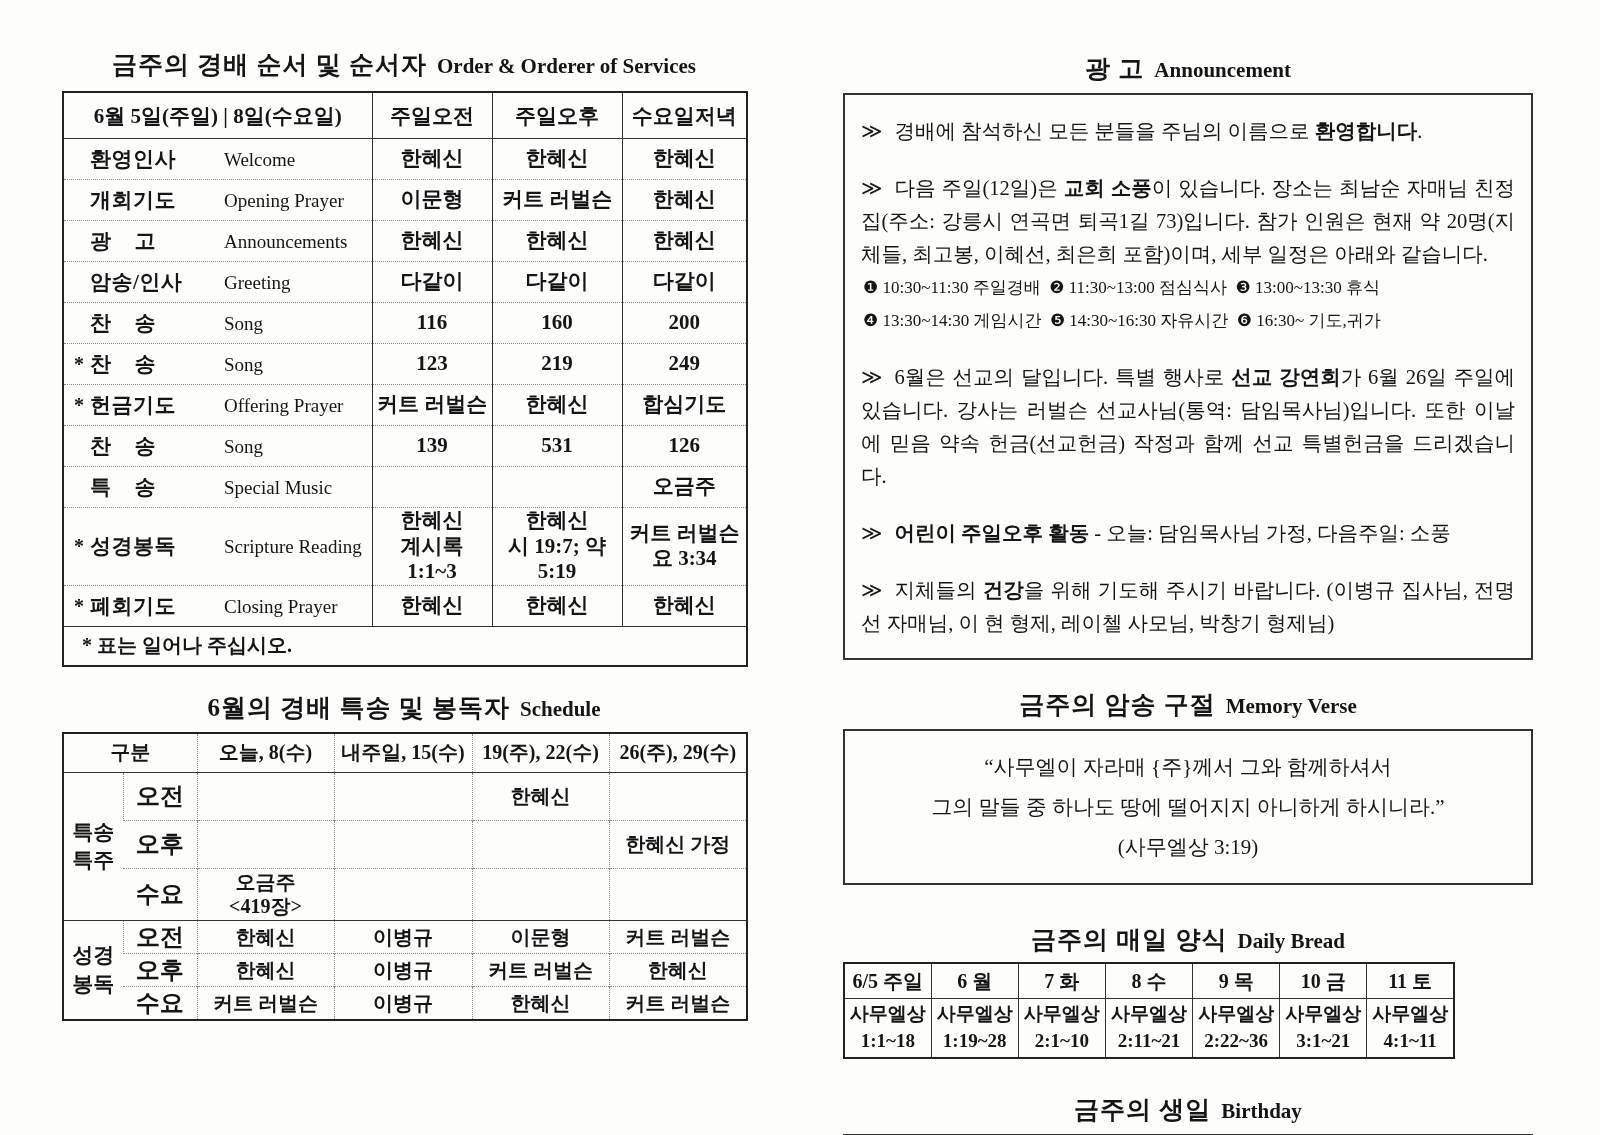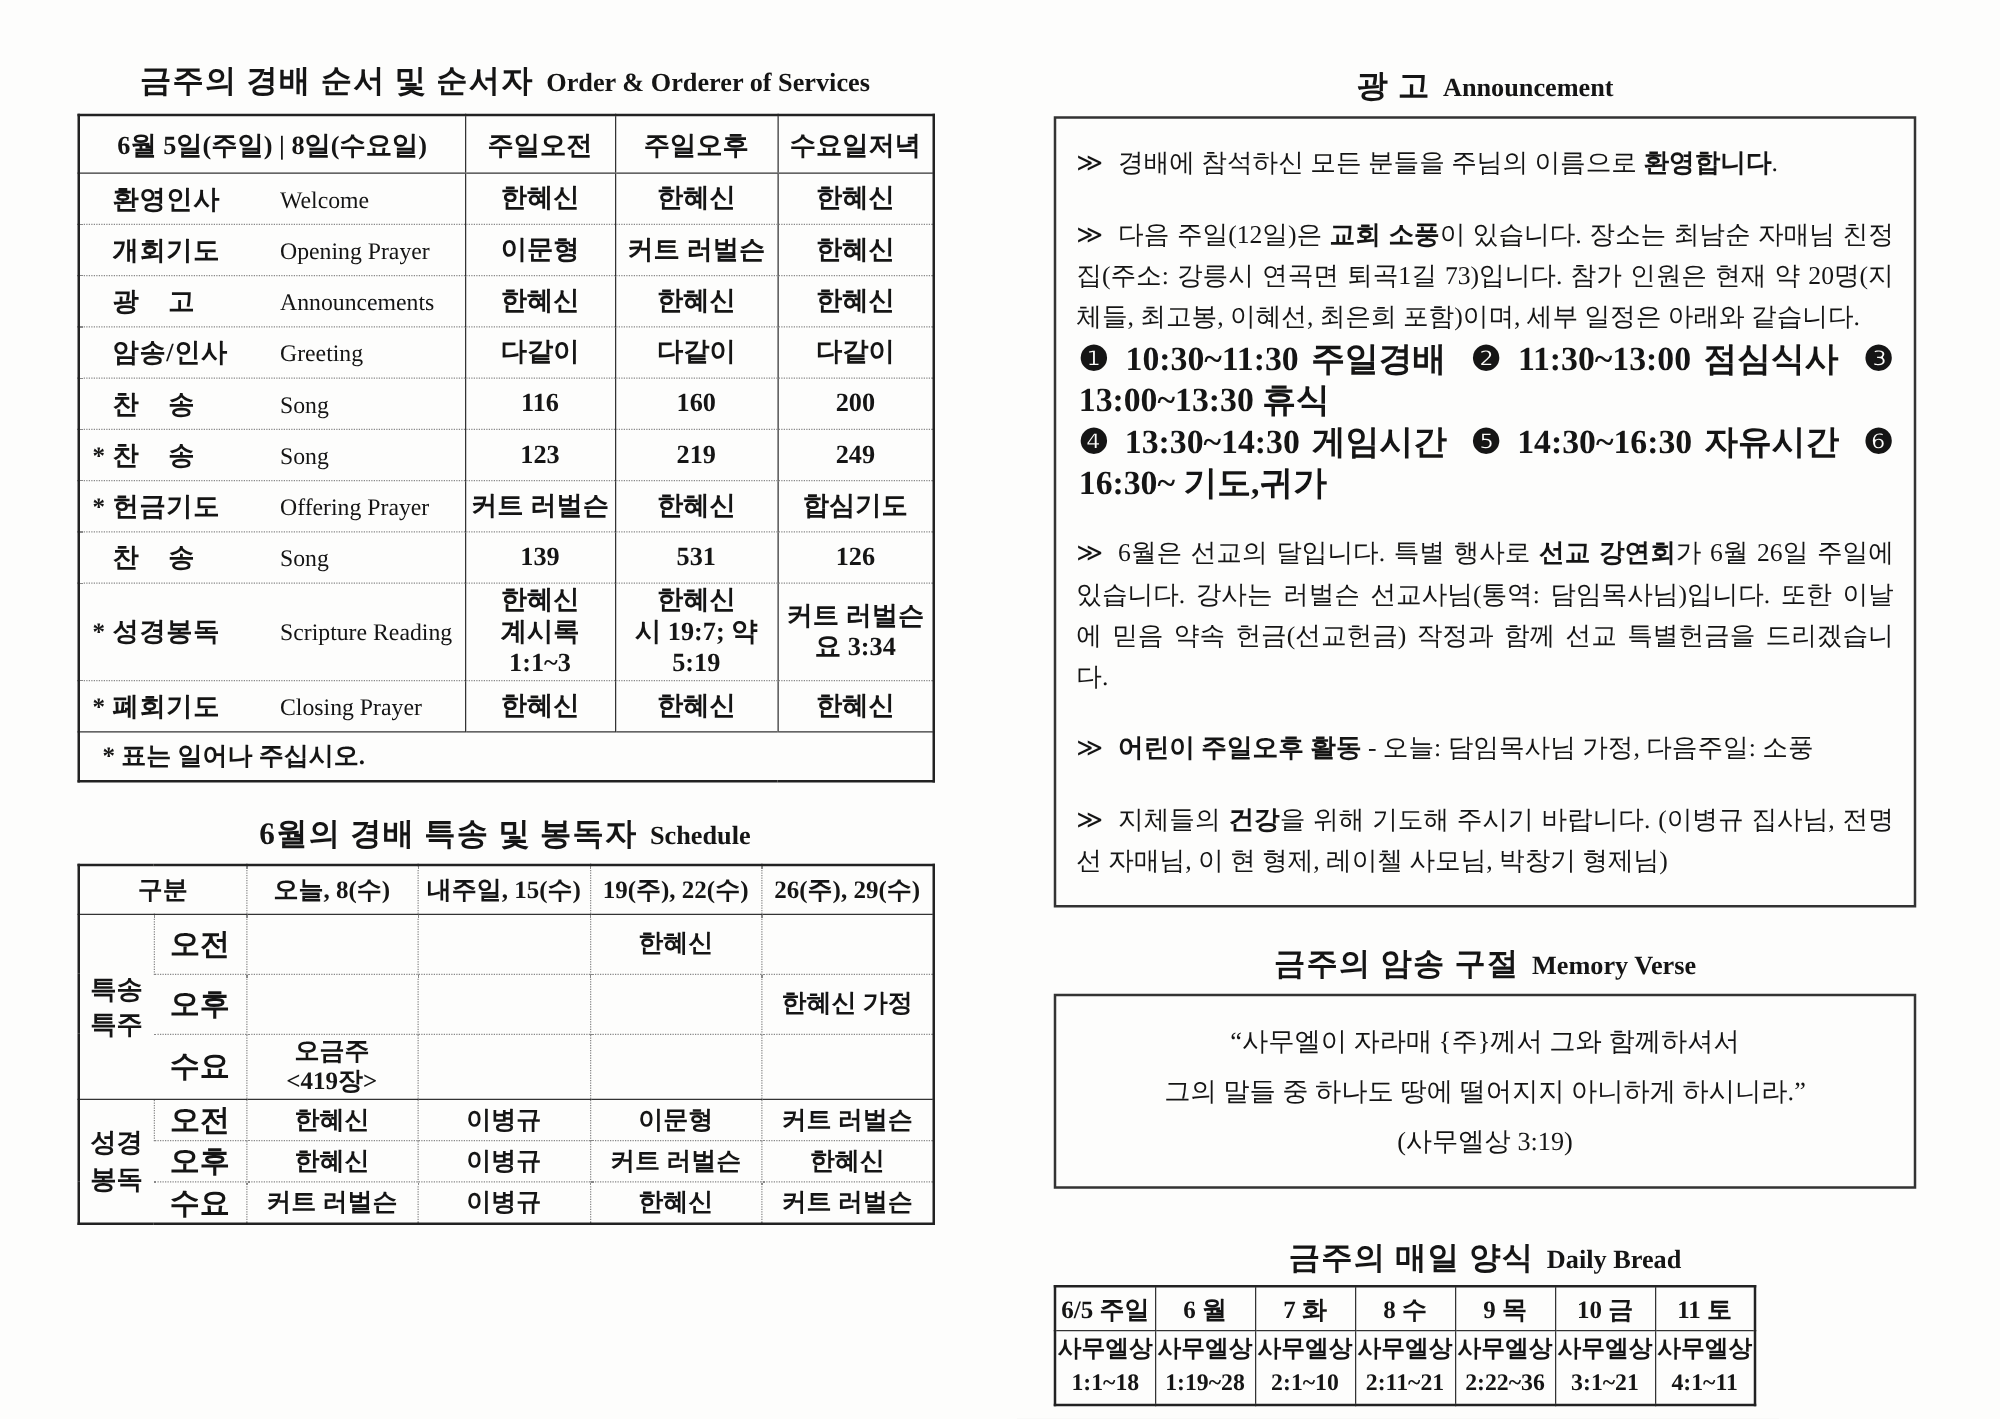--- a/index.html
+++ b/index.html
@@ -60,32 +60,32 @@
   .sched-table tbody tr.r-small{height:31px;}
 
   
   .right-col{position:absolute;left:843px;top:52px;width:690px;}
   .ann-title{margin-bottom:8px;}
   .ann-box{border:2px solid #333;padding:12px 16px 8px 16px;}
   .ann-item{font-size:20.5px;line-height:33px;margin:8px 0 24px 0;text-align:justify;}
   .ann-item:last-child{margin-bottom:10px;}
   .marker{margin-right:12px;}
   .b{font-weight:700;}
-  .ann-sub{font-size:27px;line-height:33px;font-weight:700;white-space:pre-wrap;margin-left:2px;}
+  .ann-sub{font-size:17px;line-height:33px;font-weight:400;white-space:pre-wrap;margin-left:2px;}
 
   .verse-block{margin-top:28px;}
   .verse-title{margin-bottom:8px;}
   .verse-box{
     border:2px solid #333;padding:16px 8px;text-align:center;
     font-size:21px;line-height:40px;font-weight:500;
   }
 
   .bread-block{margin-top:38px;}
   .bread-title{margin-bottom:6px;}
-  table.bread-table{border-collapse:collapse;border:2px solid #222;width:562px;table-layout:fixed;}
+  table.bread-table{border-collapse:collapse;border:2px solid #222;width:612px;table-layout:fixed;}
   .bread-table th,.bread-table td{border:1.5px solid #333;text-align:center;padding:0;}
   .bread-table thead th{font-size:20px;font-weight:700;height:34px;}
   .bread-table tbody td{font-size:19px;font-weight:600;white-space:pre-line;height:58px;line-height:1.4;}
 
   .bday-block{margin-top:34px;}
   .bday-title{margin-bottom:8px;}
   .bday-box{border:2px solid #333;height:60px;background:#fff;}
 </style>
 </head>
 <body>
@@ -155,20 +155,26 @@
             <td class="val-cell">커트 러벌슨</td>
             <td class="val-cell">한혜신</td>
             <td class="val-cell">합심기도</td>
           </tr>
           <tr>
             <td class="label-cell"><span class="star"></span><span class="ko">찬    송</span><span class="en">Song</span></td>
             <td class="val-cell">139</td>
             <td class="val-cell">531</td>
             <td class="val-cell">126</td>
           </tr>
+          <tr>
+            <td class="label-cell"><span class="star"></span><span class="ko">특    송</span><span class="en">Special Music</span></td>
+            <td class="val-cell"></td>
+            <td class="val-cell"></td>
+            <td class="val-cell">오금주</td>
+          </tr>
           <tr class="tall">
             <td class="label-cell"><span class="star">*</span><span class="ko">성경봉독</span><span class="en">Scripture Reading</span></td>
             <td class="val-cell">한혜신
 계시록 1:1~3</td>
             <td class="val-cell">한혜신
 시 19:7; 약 5:19</td>
             <td class="val-cell">커트 러벌슨
 요 3:34</td>
           </tr>
           <tr>

